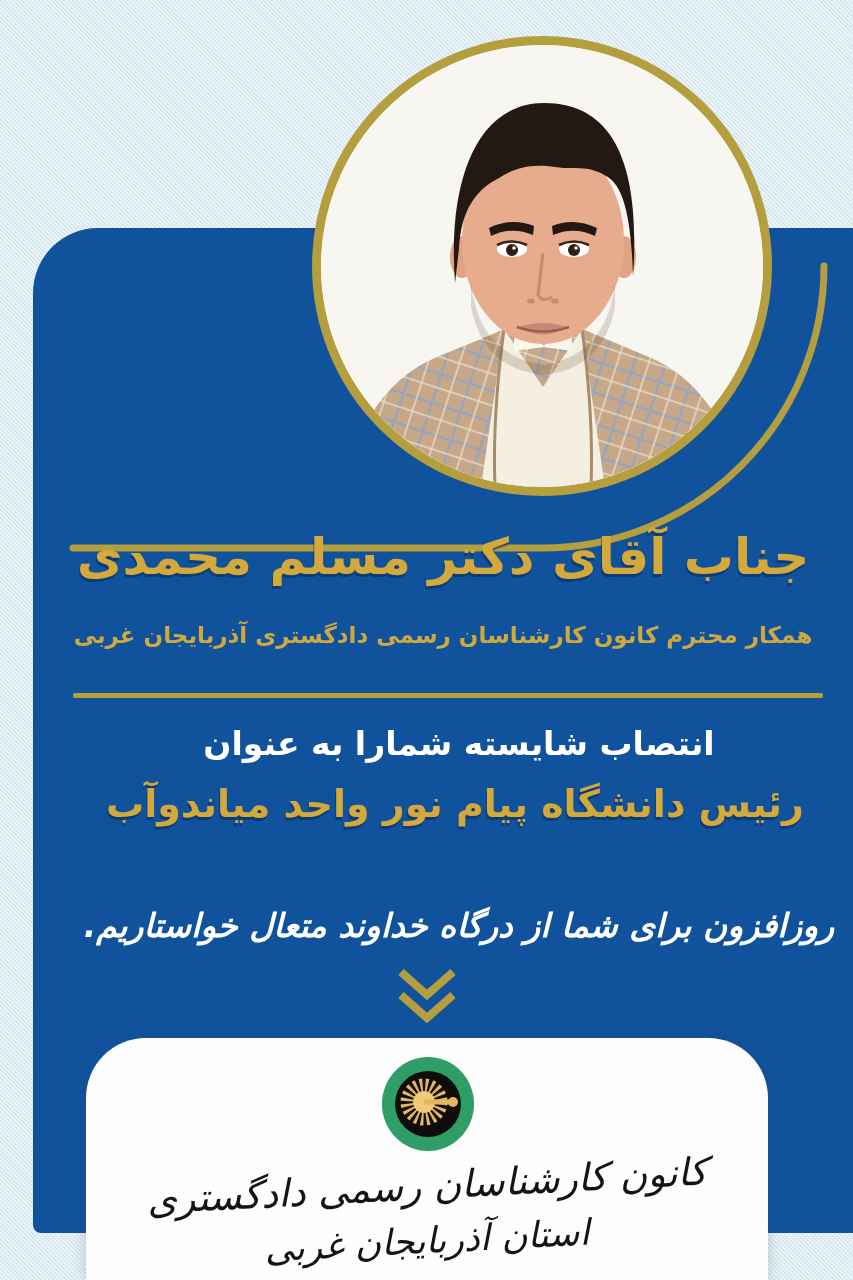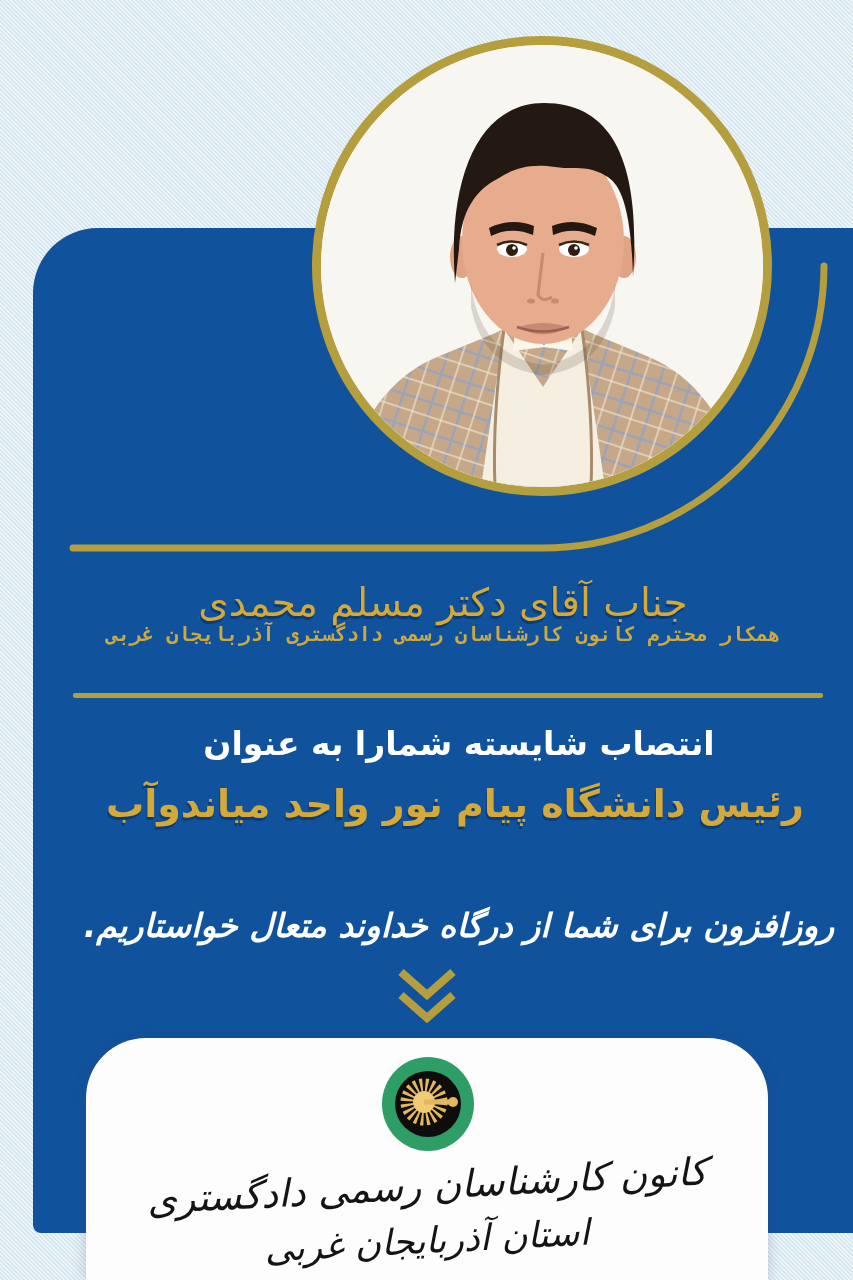--- a/index.html
+++ b/index.html
@@ -9,23 +9,23 @@
         background-image:repeating-linear-gradient(45deg,
           rgba(255,255,255,.55) 0px, rgba(255,255,255,.55) 1px,
           rgba(190,214,228,.45) 2px, rgba(222,238,246,.6) 3px);}
   .blue-card{position:absolute;left:33px;top:228px;width:820px;height:1005px;
         background:#11529d;border-radius:65px 0 0 8px;z-index:1;}
   .deco-svg{position:absolute;left:0;top:0;z-index:2;}
   .portrait{position:absolute;left:312px;top:36px;width:442px;height:442px;
         border:9px solid #b59e3e;border-radius:50%;overflow:hidden;background:#f7f6f1;z-index:3;}
   .portrait svg{display:block;}
   .txt{position:absolute;left:33px;width:820px;text-align:center;direction:rtl;z-index:4;}
-  .title{top:580px;font-size:39px;font-weight:400;color:#d2a93a;
+  .title{top:528px;font-size:50px;font-weight:700;color:#d2a93a;
         text-shadow:-1px 3px 0 rgba(8,42,92,.55);}
-  .subtitle{top:622px;font-size:20px;font-weight:600;color:#cda93f;font-family:Liberation Mono, monospace;}
+  .subtitle{top:622px;font-size:23px;font-weight:600;color:#cda93f;}
   .rule{position:absolute;left:73px;width:750px;height:5px;background:#b59e3e;z-index:4;border-radius:2px;}
   .rule-bottom{top:693px;}
   .msg-white{font-size:33px;font-weight:700;color:#ffffff;margin-left:16px;}
   .msg-intro{top:724px;}
   .msg-position{top:782px;font-size:38px;font-weight:700;color:#d2a93a;
         text-shadow:-1px 3px 0 rgba(8,42,92,.55);padding-left:12px;}
   .msg-l3{top:846px;}
   .msg-l4{top:906px;font-style:italic;}
   .chevrons{position:absolute;left:0;top:0;z-index:4;}
   .white-card{position:absolute;left:86px;top:1038px;width:682px;height:242px;

